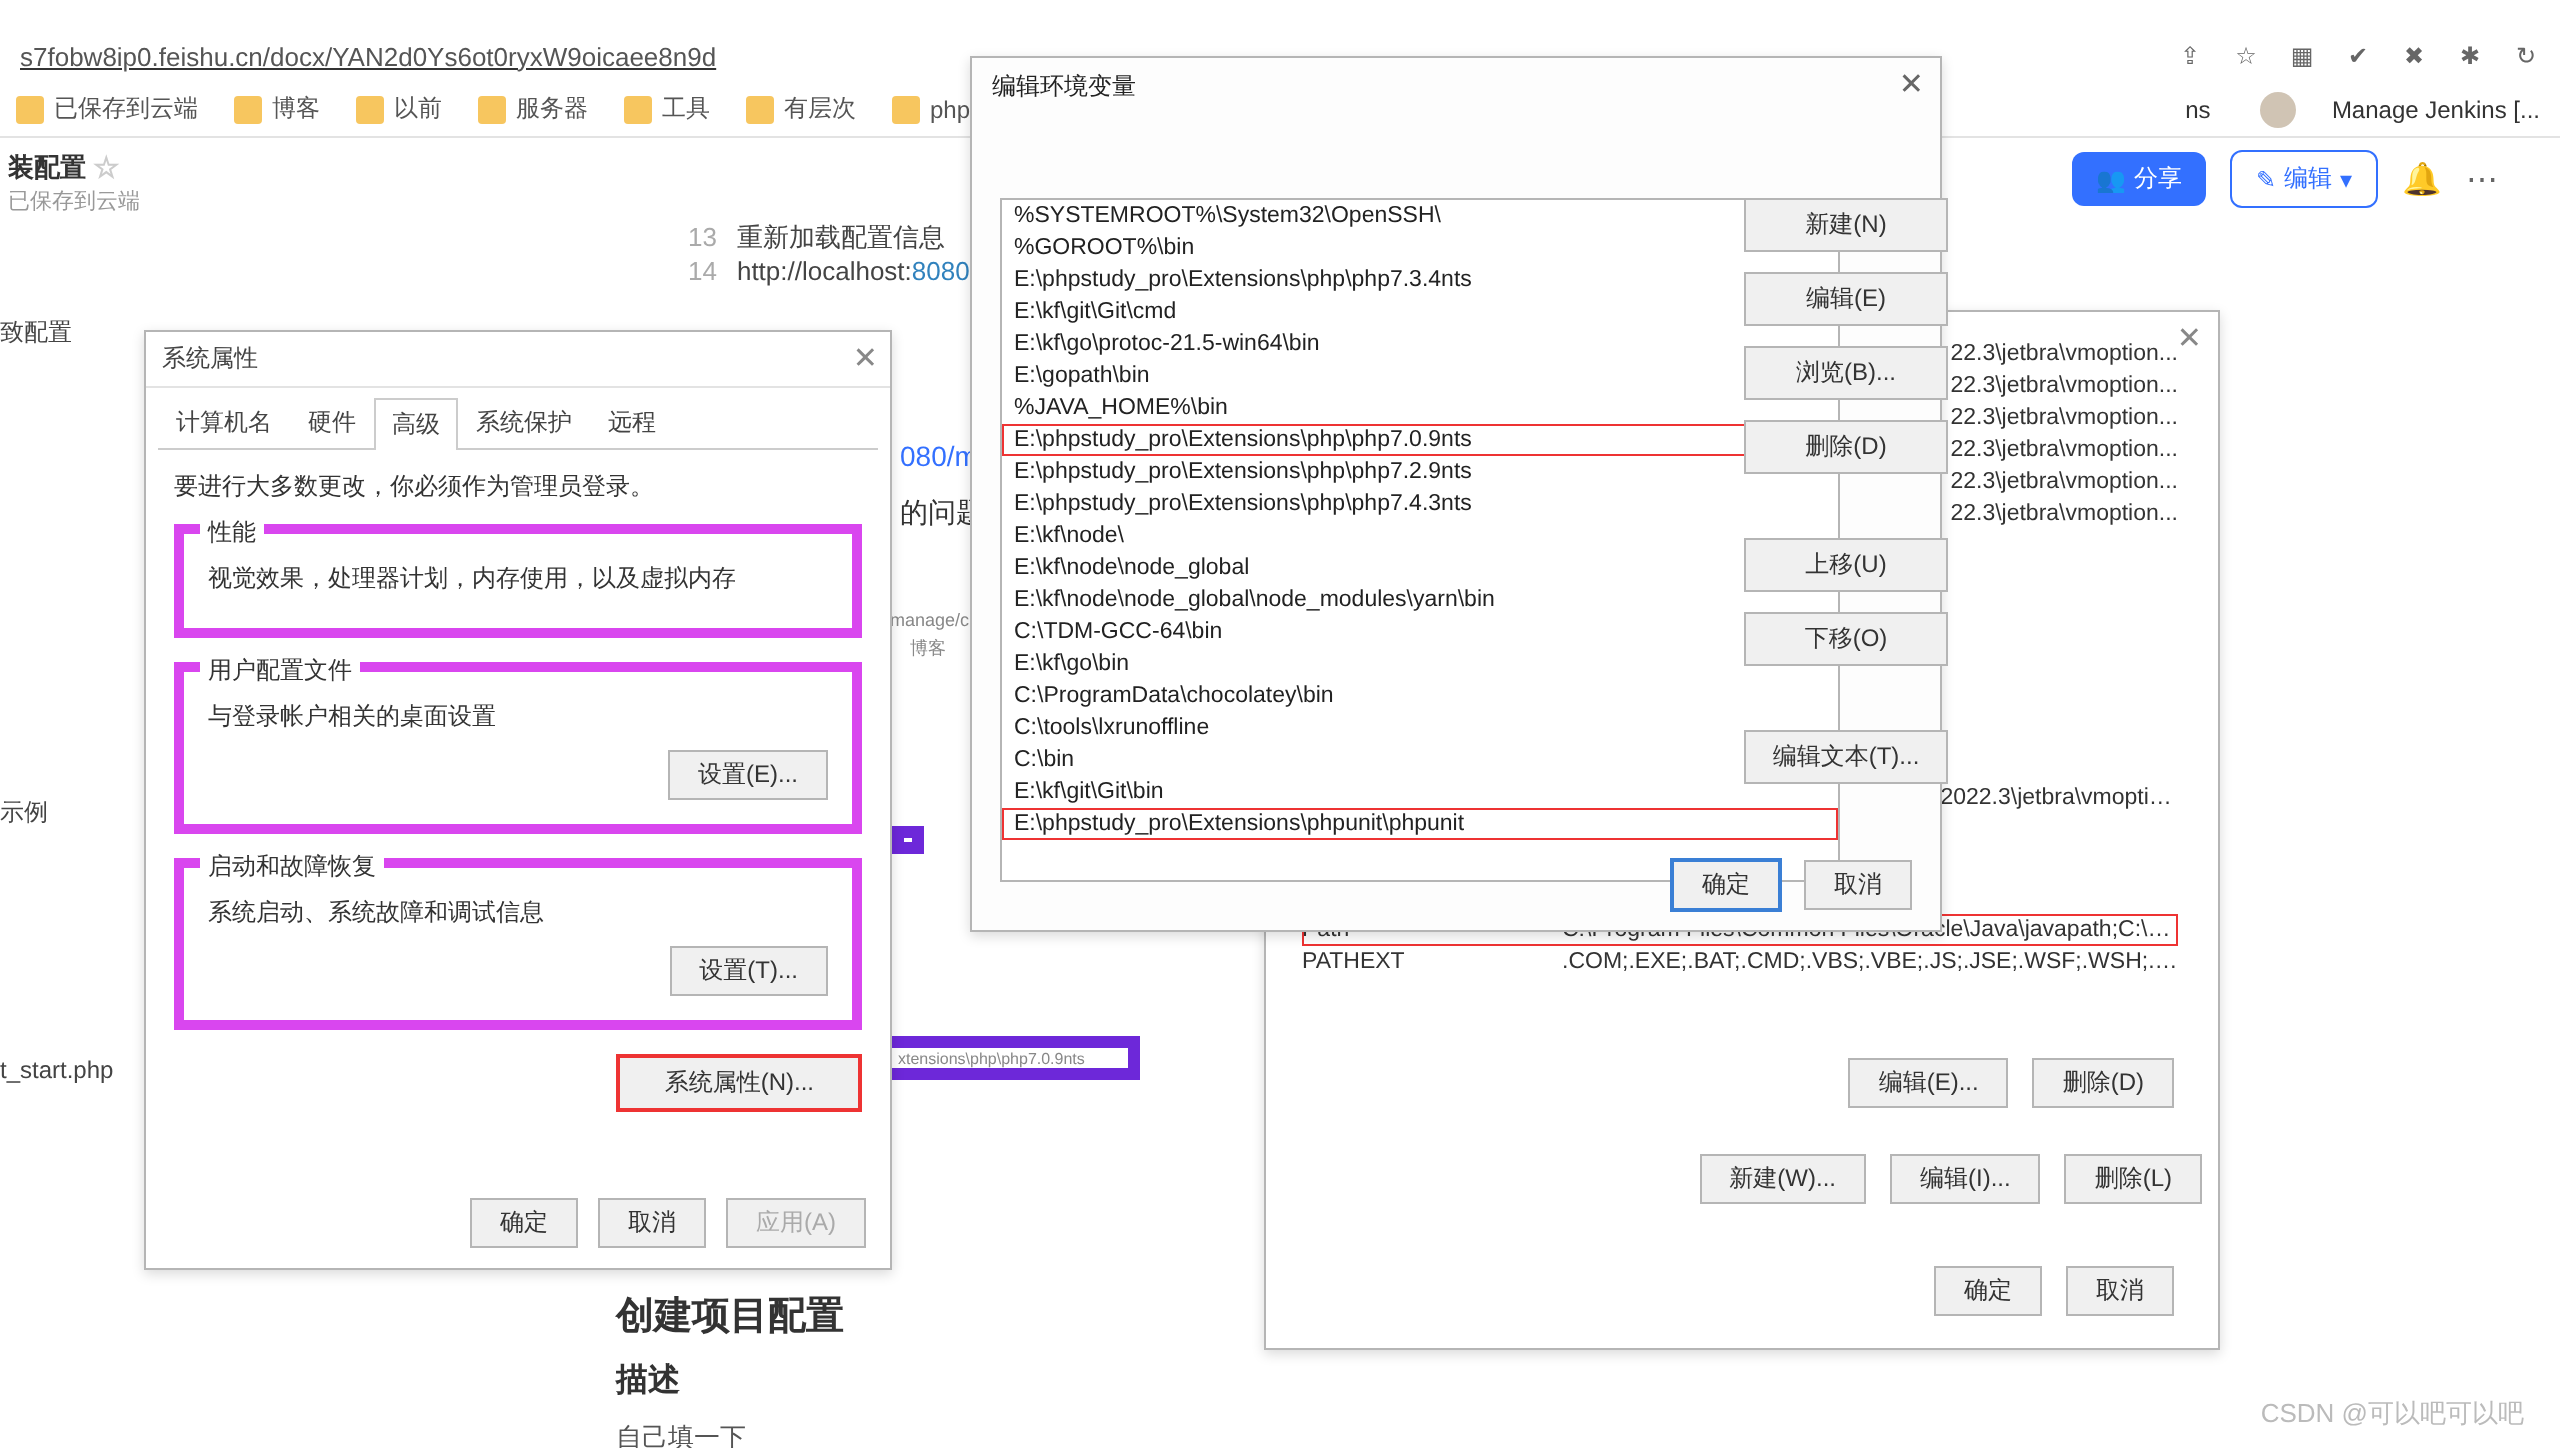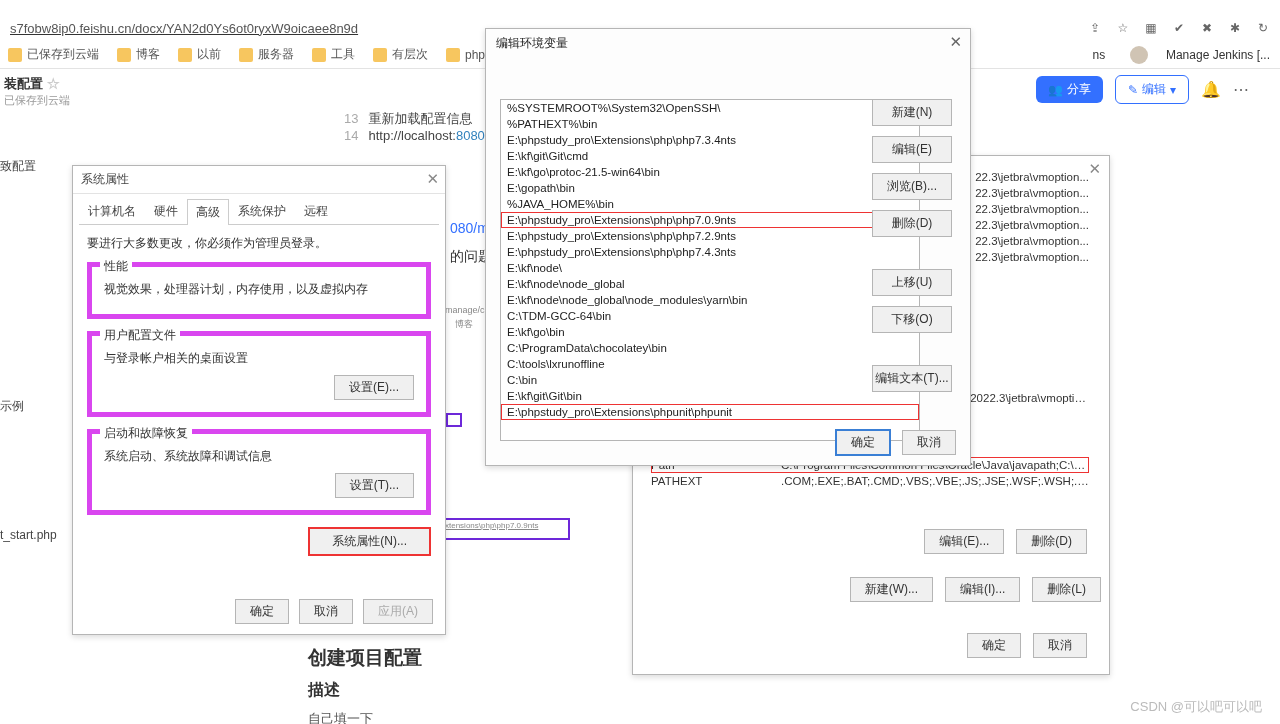--- a/index.html
+++ b/index.html
@@ -64,25 +64,25 @@
   .env2-btns2 { position:absolute; right:8px; bottom:72px; display:flex; gap:12px; }
   .env2-okrow { position:absolute; right:22px; bottom:16px; display:flex; gap:12px; }
   
   .dlg-edit { left:485px; top:28px; width:486px; height:438px; background:#fdfdfd; }
   .edit-title { height:28px; display:flex; align-items:center; padding:0 10px; font-size:12px; color:#222; }
   .edit-close { position:absolute; right:8px; top:4px; font-size:15px; color:#666; }
   .edit-list { position:absolute; left:14px; top:70px; width:420px; height:342px; border:1px solid #b5b5b5; overflow-y:auto; background:#fff; }
   .edit-list .erow { padding:1.5px 6px; font-size:11.5px; color:#222; border-bottom:1px solid transparent; white-space:nowrap; }
   .edit-list .erow.red { outline:1px solid #e33; outline-offset:-1px; }
   .side-btns { position:absolute; right:14px; top:70px; width:84px; display:flex; flex-direction:column; gap:10px; }
-  .side-btns .btn { width:80px; padding:4px 0; text-align:center; }
+  .side-btns .btn { width:102px; padding:4px 0; text-align:center; }
   .edit-okrow { position:absolute; right:14px; bottom:10px; display:flex; gap:12px; }
   .edit-okrow .btn.ok { border:1px solid #3a7fd5; outline:1px solid #3a7fd5; }
   
-  .redbox { position:absolute; border:2px solid #6d28d9;text-decoration:underline; }
+  .redbox { position:absolute; border:6px solid #6d28d9; }
   
   .wm { position:absolute; right:18px; bottom:8px; color:#bbb; font-size:13px; }
 </style>
 </head>
 <body>
 
 <div class="addr-bar">
   <span class="url">s7fobw8ip0.feishu.cn/docx/YAN2d0Ys6ot0ryxW9oicaee8n9d</span>
   <div class="addr-icons">
     <span>⇪</span>
@@ -262,21 +262,21 @@
     <button class="btn">确定</button>
     <button class="btn">取消</button>
   </div>
 </div>
 
 <div class="dlg dlg-edit">
   <div class="edit-title">编辑环境变量</div>
   <span class="edit-close">✕</span>
   <div class="edit-list" id="editlist">
       <div class="erow">%SYSTEMROOT%\System32\OpenSSH\</div>
-      <div class="erow">%PATHEXT%\bin</div>
+      <div class="erow">%GOROOT%\bin</div>
       <div class="erow">E:\phpstudy_pro\Extensions\php\php7.3.4nts</div>
       <div class="erow">E:\kf\git\Git\cmd</div>
       <div class="erow">E:\kf\go\protoc-21.5-win64\bin</div>
       <div class="erow">E:\gopath\bin</div>
       <div class="erow">%JAVA_HOME%\bin</div>
       <div class="erow red">E:\phpstudy_pro\Extensions\php\php7.0.9nts</div>
       <div class="erow">E:\phpstudy_pro\Extensions\php\php7.2.9nts</div>
       <div class="erow">E:\phpstudy_pro\Extensions\php\php7.4.3nts</div>
       <div class="erow">E:\kf\node\</div>
       <div class="erow">E:\kf\node\node_global</div>

